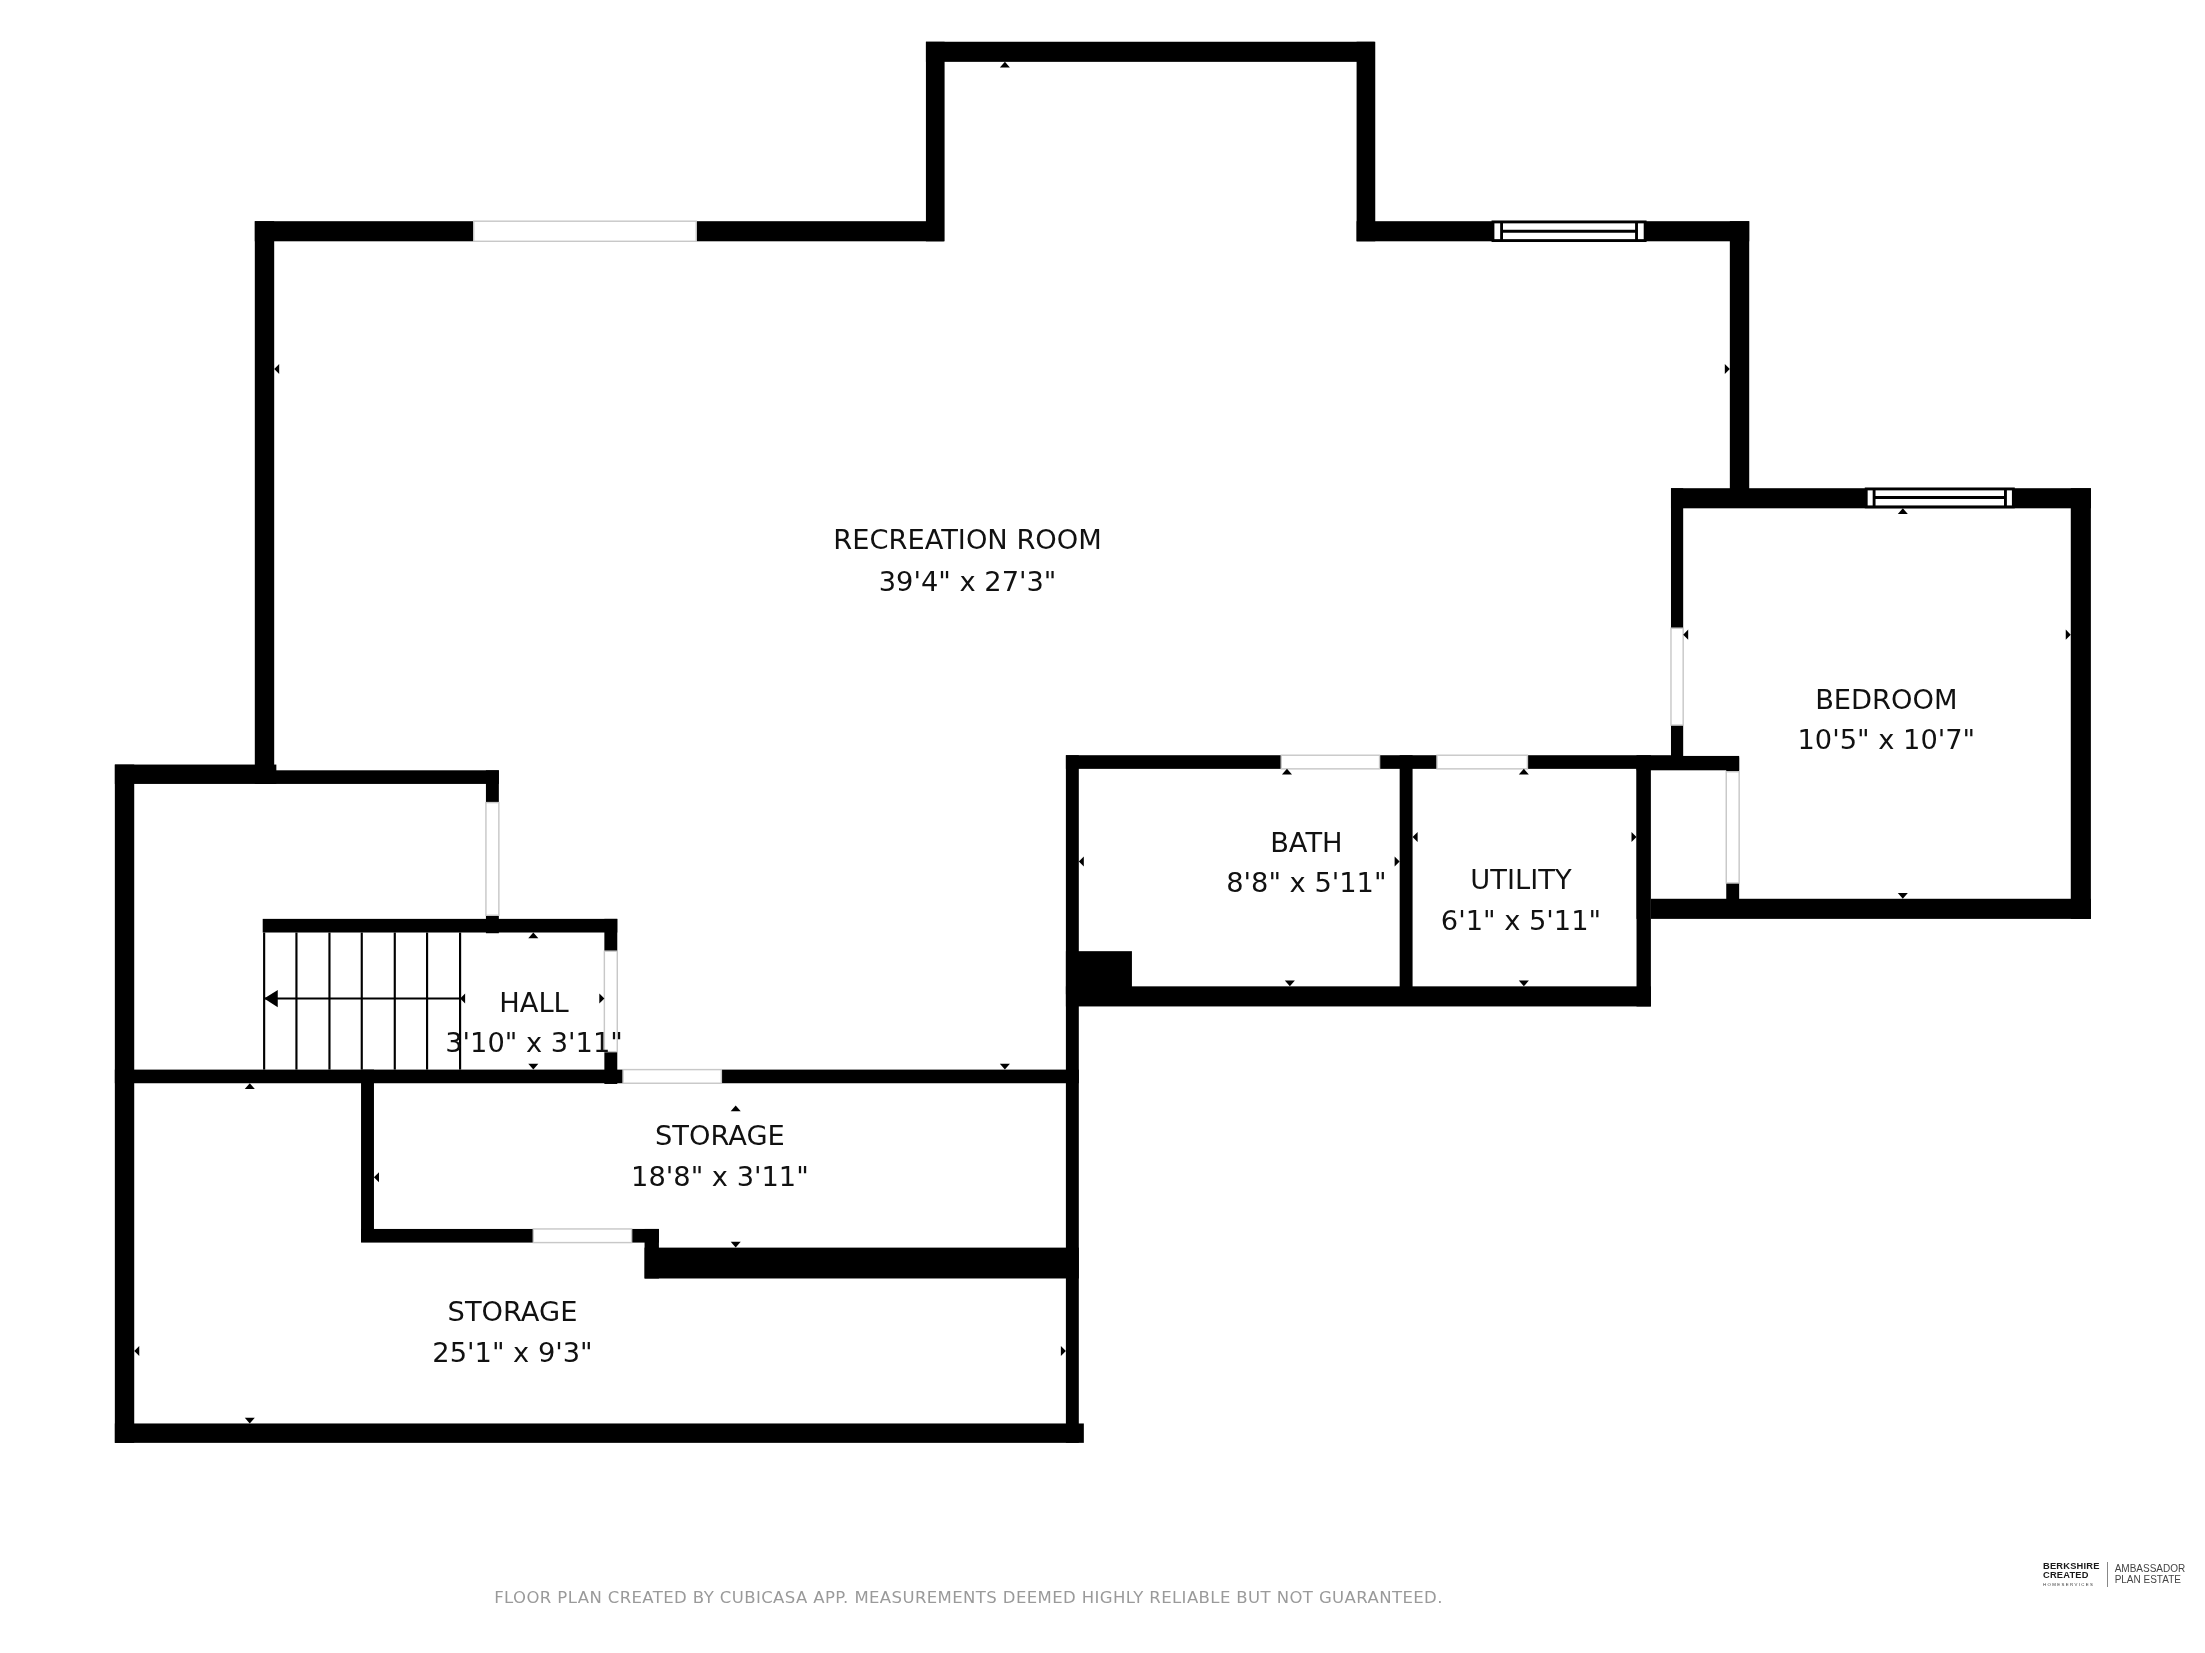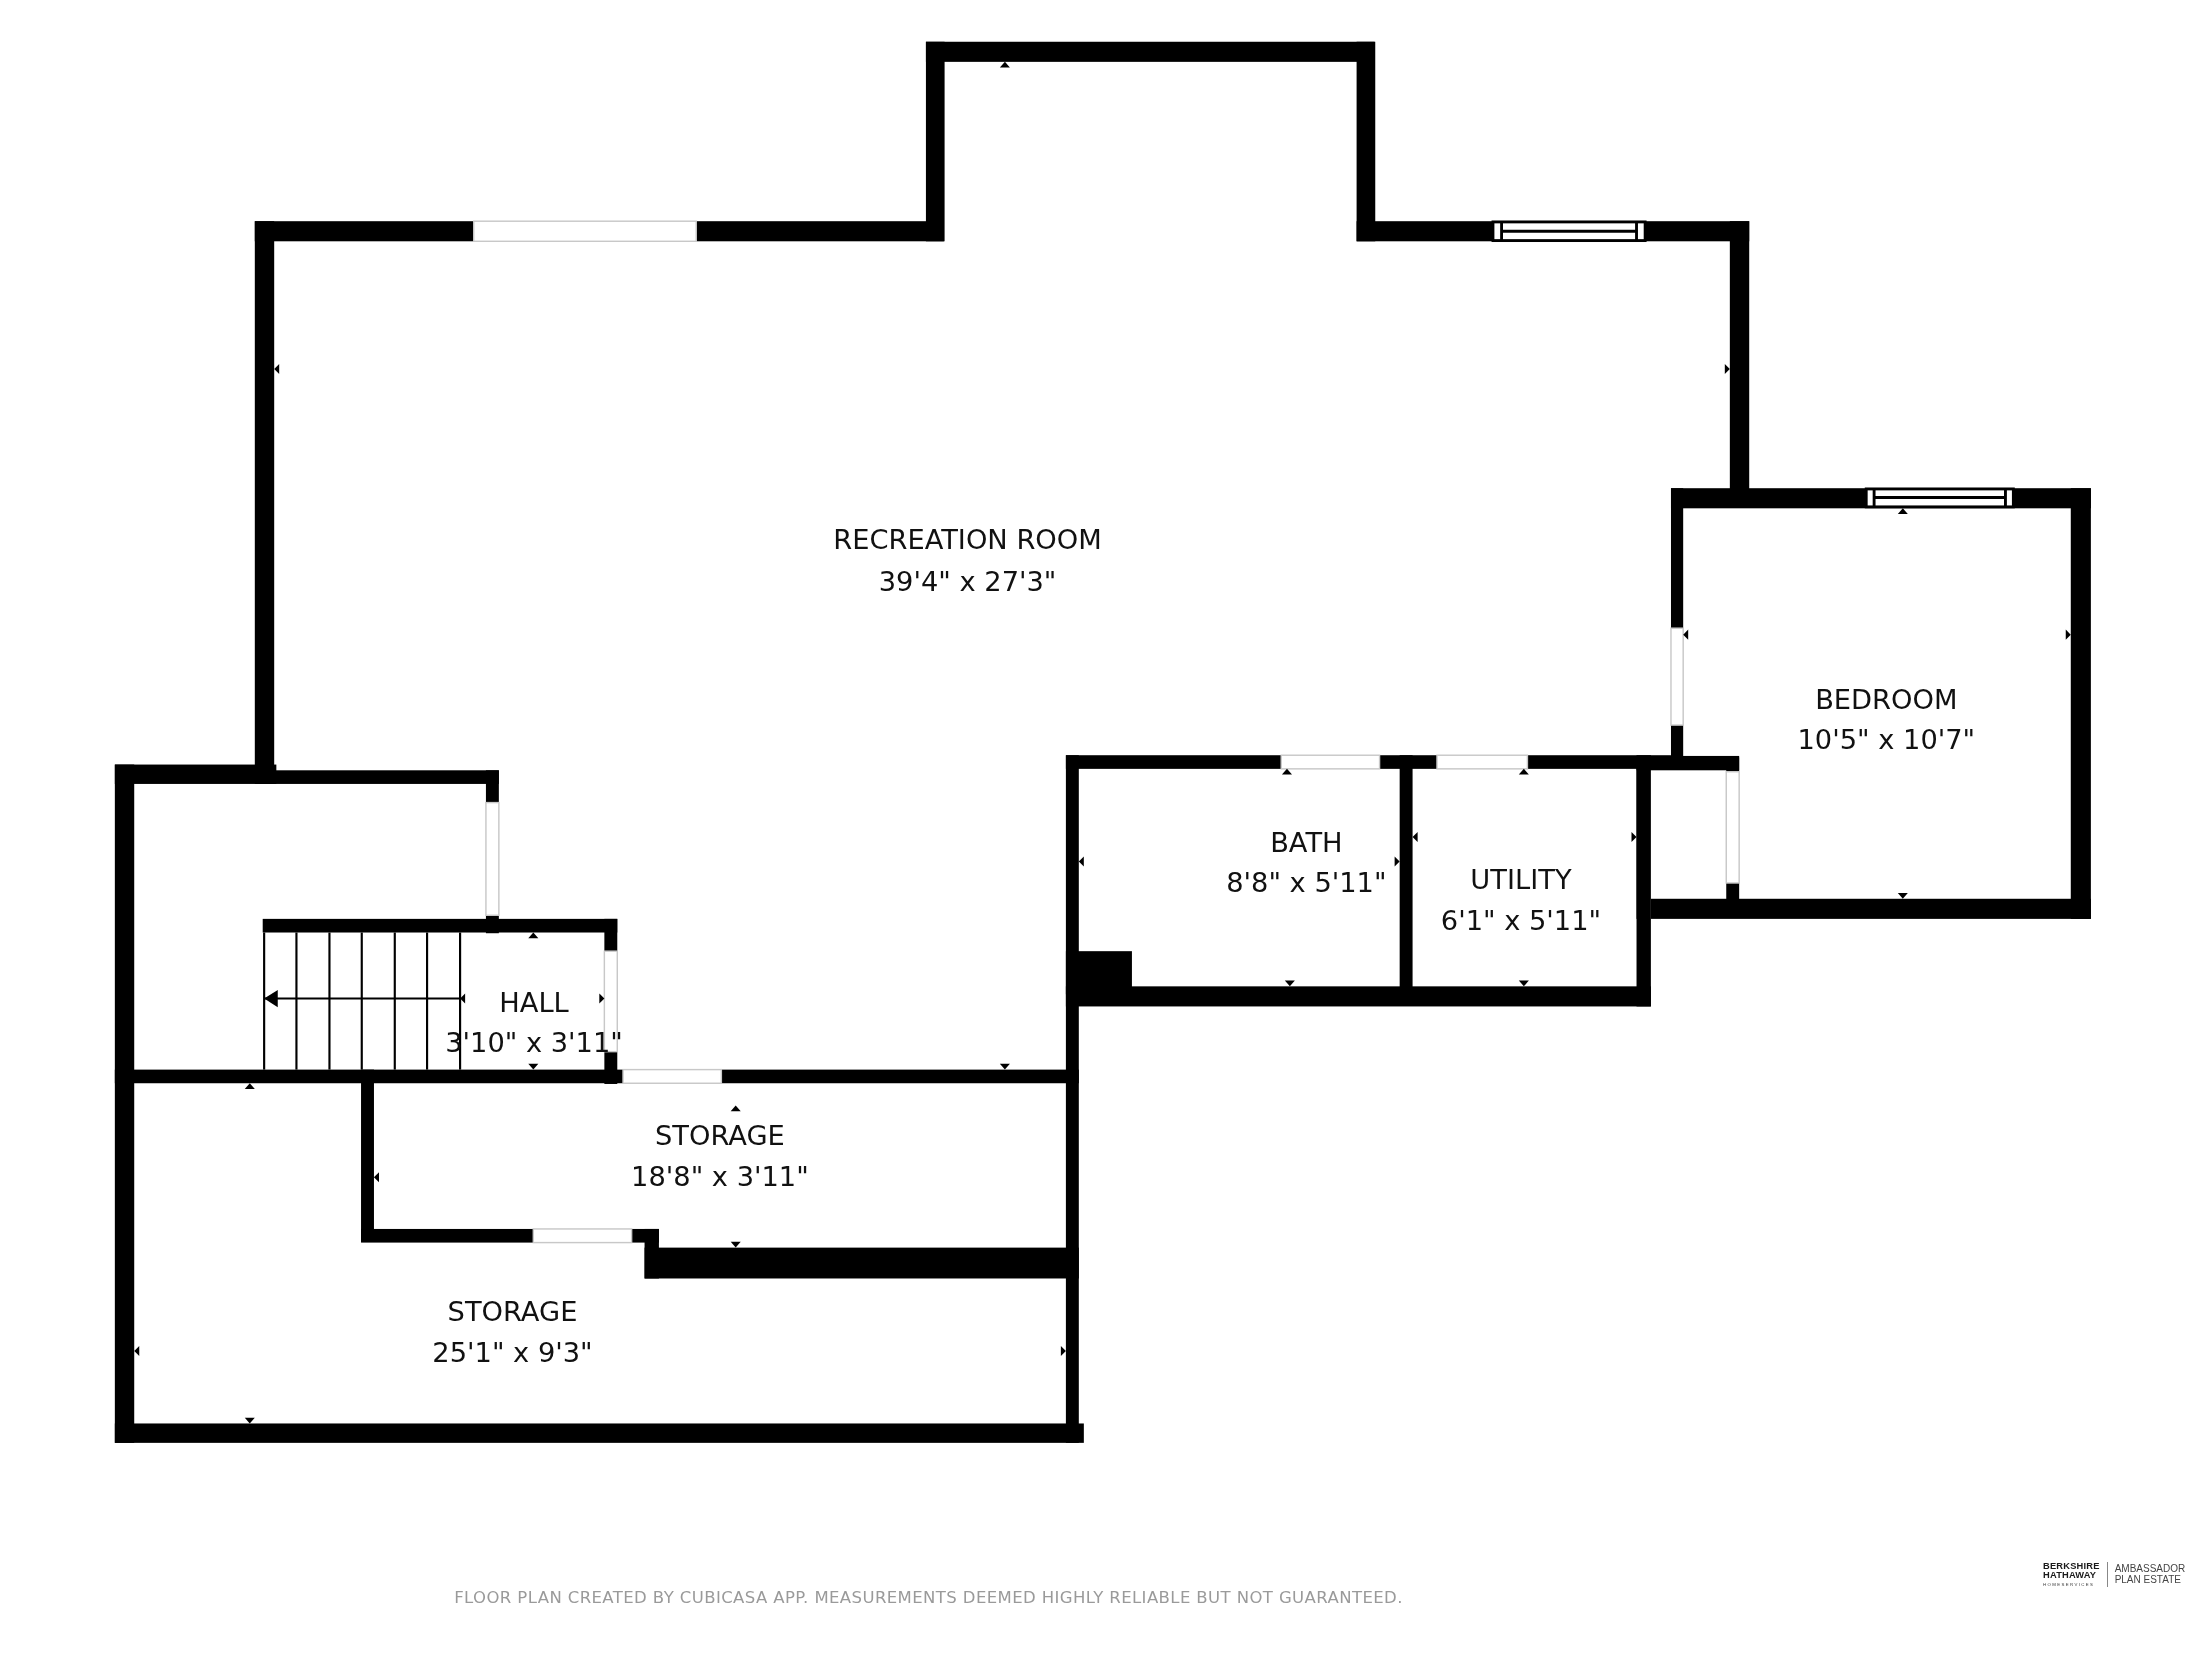--- a/index.html
+++ b/index.html
@@ -6,21 +6,21 @@
   body { width:2205px; height:1654px; position:relative; overflow:hidden; font-family:"DejaVu Sans","Liberation Sans",sans-serif; }
   #plan { position:absolute; left:0; top:0; width:2205px; height:1654px; }
   .wall { fill:#000000; }
   .opening { fill:#ffffff; stroke:#c8c8c8; stroke-width:2; }
   .win-frame { fill:#ffffff; stroke:#000000; stroke-width:4; }
   .win-line { stroke:#000000; stroke-width:4; }
   .stair-line { stroke:#000000; stroke-width:3; }
   .marker { fill:#000000; }
   .room-label { font-family:"DejaVu Sans","Liberation Sans",sans-serif; font-size:38px; fill:#111111; text-anchor:middle; }
   .room-dim { font-family:"DejaVu Sans","Liberation Sans",sans-serif; font-size:38px; fill:#111111; text-anchor:middle; }
-  .footer { position:absolute; left:0; width:1857px; top:1588px; text-align:center; font-family:"DejaVu Sans","Liberation Sans",sans-serif; font-size:16.5px; color:#9a9a9a; letter-spacing:0.4px; }
+  .footer { position:absolute; left:0; width:1857px; top:1588px; text-align:center; font-family:"DejaVu Sans","Liberation Sans",sans-serif; font-size:16.5px; color:#9a9a9a; letter-spacing:0.4px;padding-left:40px; }
   .logo { position:absolute; left:2043px; top:1562px; display:flex; align-items:center; gap:7.2px; }
   .logo-left { display:flex; flex-direction:column; line-height:1; }
   .logo-brand { font-family:"Liberation Sans",sans-serif; font-weight:bold; font-size:9.3px; color:#1a1a1a; letter-spacing:0.2px; }
   .logo-sub { font-family:"Liberation Sans",sans-serif; font-size:4.3px; color:#333; letter-spacing:1.4px; margin-top:2.2px; }
   .logo-divider { width:0.7px; height:24.4px; background:#888; }
   .logo-right { display:flex; flex-direction:column; line-height:1.05; font-family:"Liberation Sans",sans-serif; font-size:10px; color:#444; }
 </style>
 </head>
 <body>
 
@@ -194,21 +194,21 @@
 
   <text class="room-label" x="714" y="1840">STORAGE</text>
   <text class="room-dim" x="714" y="1897">25'1" x 9'3"</text>
 </svg>
 
 <div class="footer">FLOOR PLAN CREATED BY CUBICASA APP. MEASUREMENTS DEEMED HIGHLY RELIABLE BUT NOT GUARANTEED.</div>
 
 <div class="logo">
   <div class="logo-left">
     <span class="logo-brand">BERKSHIRE</span>
-    <span class="logo-brand">HATHAWAY</span>
+    <span class="logo-brand">CREATED</span>
     <span class="logo-sub">HOMESERVICES</span>
   </div>
   <div class="logo-divider"></div>
   <div class="logo-right">
     <span>AMBASSADOR</span>
     <span>PLAN ESTATE</span>
   </div>
 </div>
 
 

